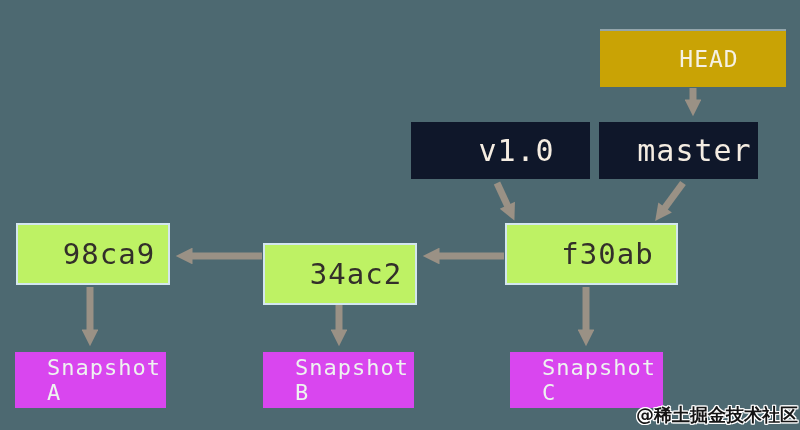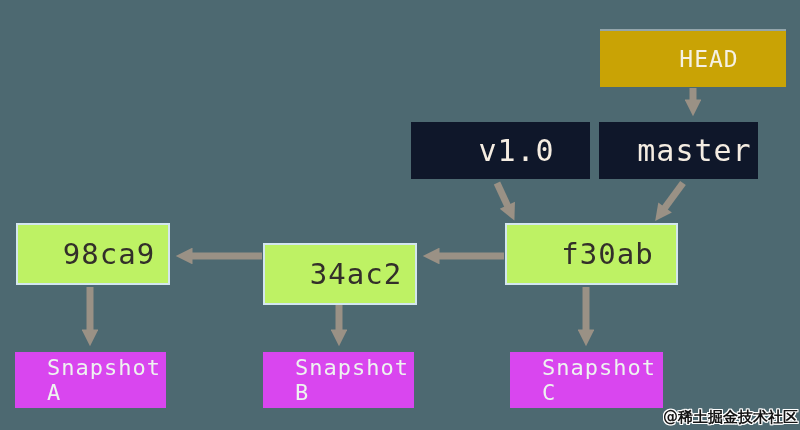--- a/index.html
+++ b/index.html
@@ -63,21 +63,21 @@
     position: absolute;
     left: 0; top: 0;
     width: 800px; height: 430px;
     pointer-events: none;
   }
   #watermark {
     position: absolute;
     right: 2px;
     bottom: 3px;
     font-family: "DejaVu Sans", "Liberation Sans", sans-serif;
-    font-size: 15px;
+    font-size: 18px;
     font-weight: bold;
     color: #141414;
     text-shadow:
       -1px -1px 0 #ffffff, 1px -1px 0 #ffffff,
       -1px  1px 0 #ffffff, 1px  1px 0 #ffffff,
        0   -1px 0 #ffffff, 0    1px 0 #ffffff,
       -1px  0   0 #ffffff, 1px  0   0 #ffffff;
     z-index: 10;
   }
 </style>

